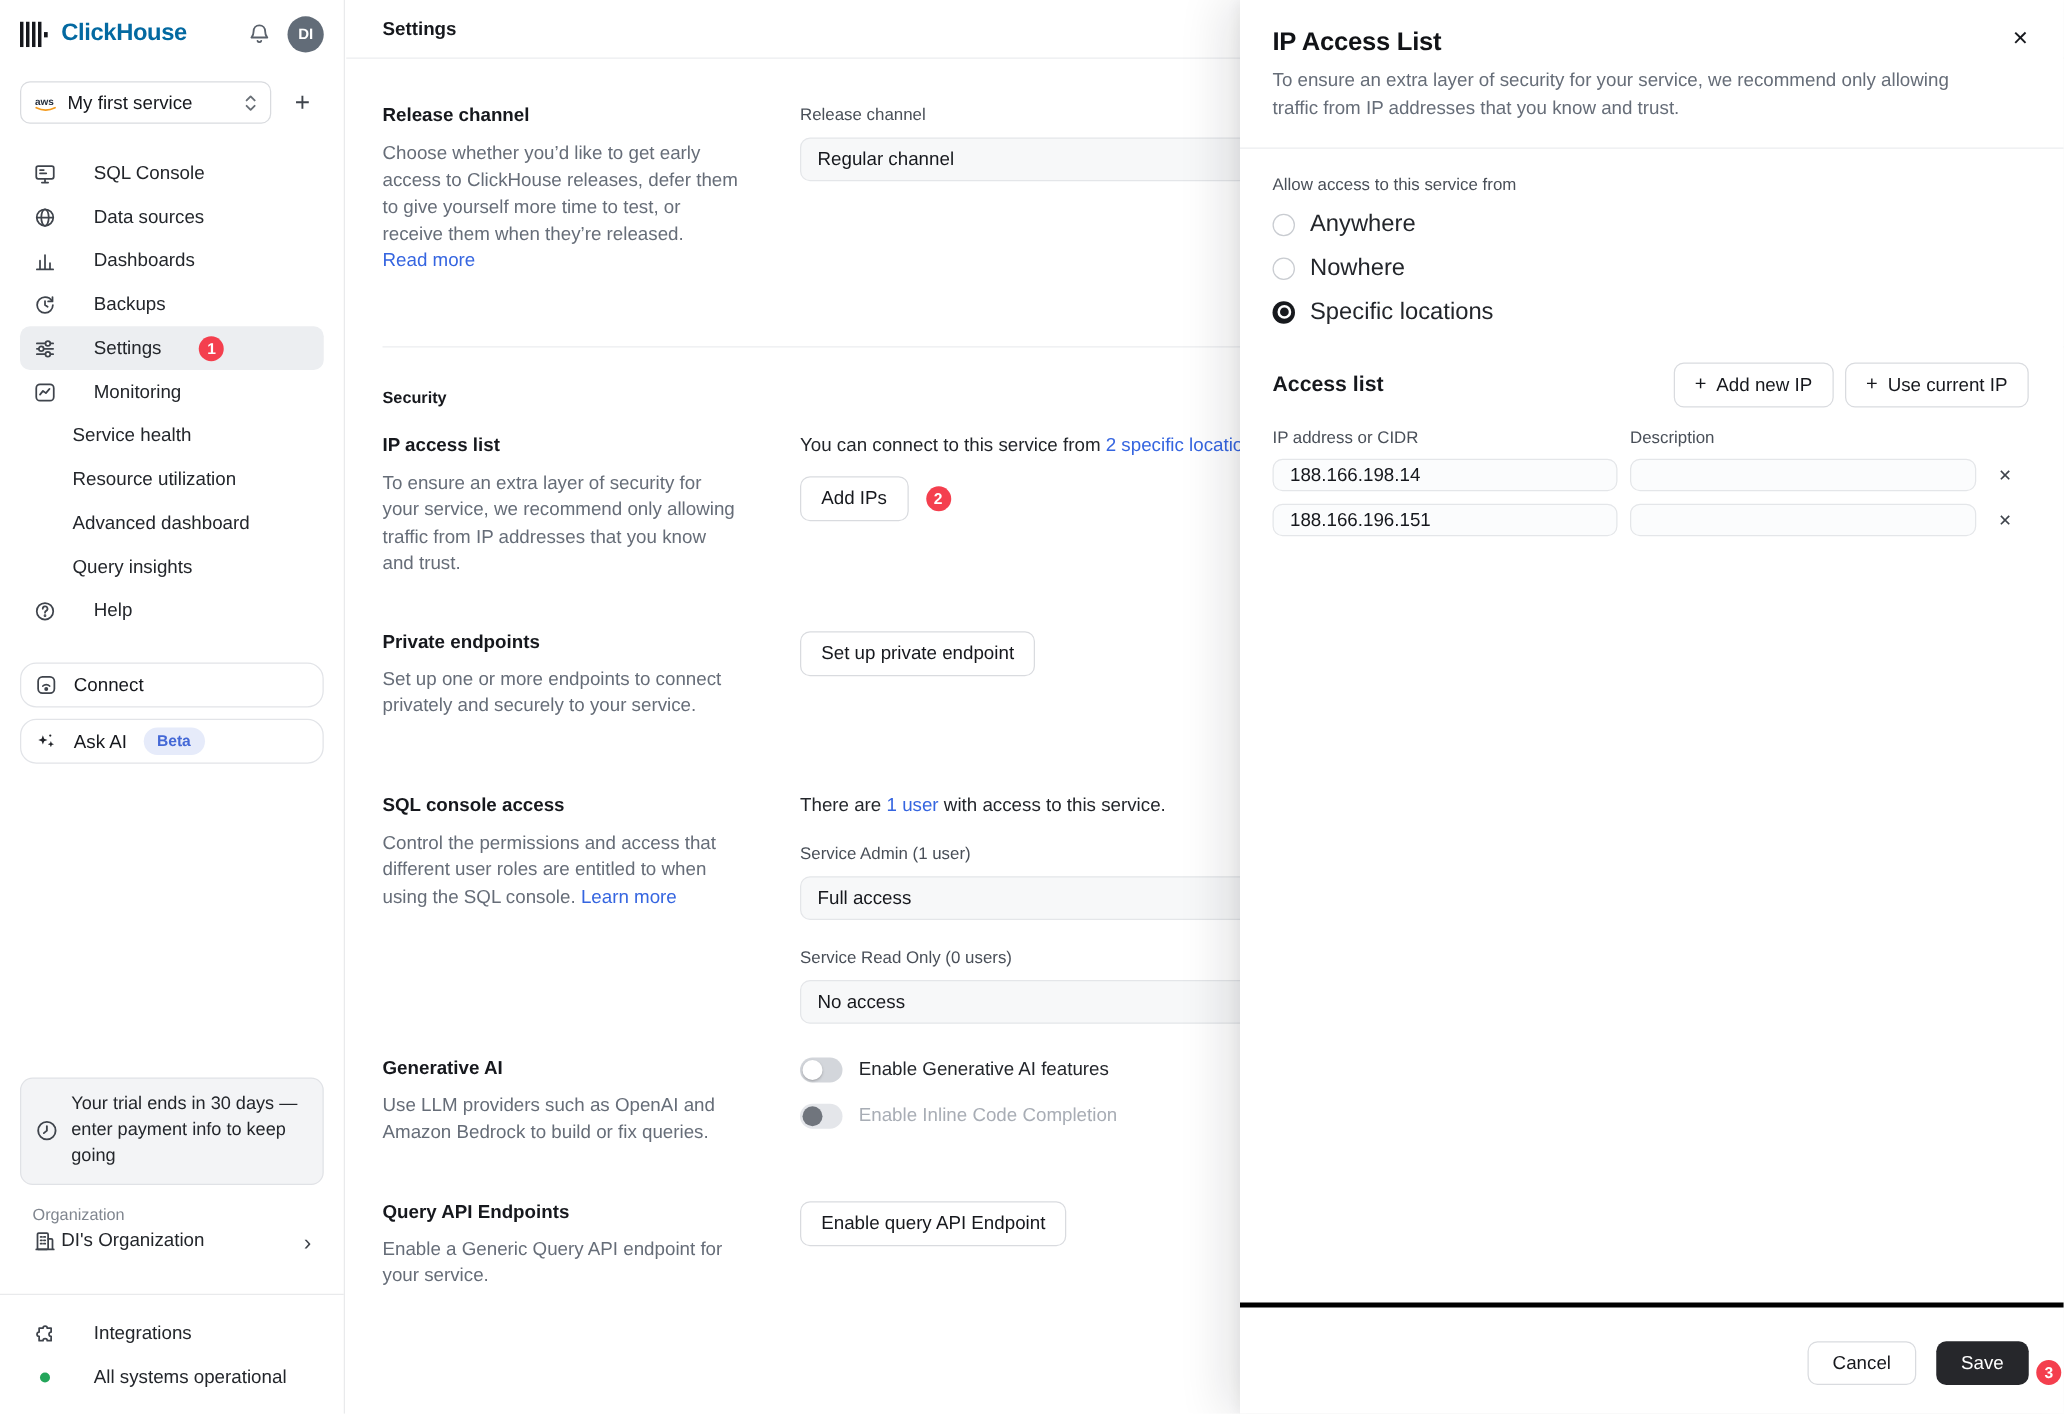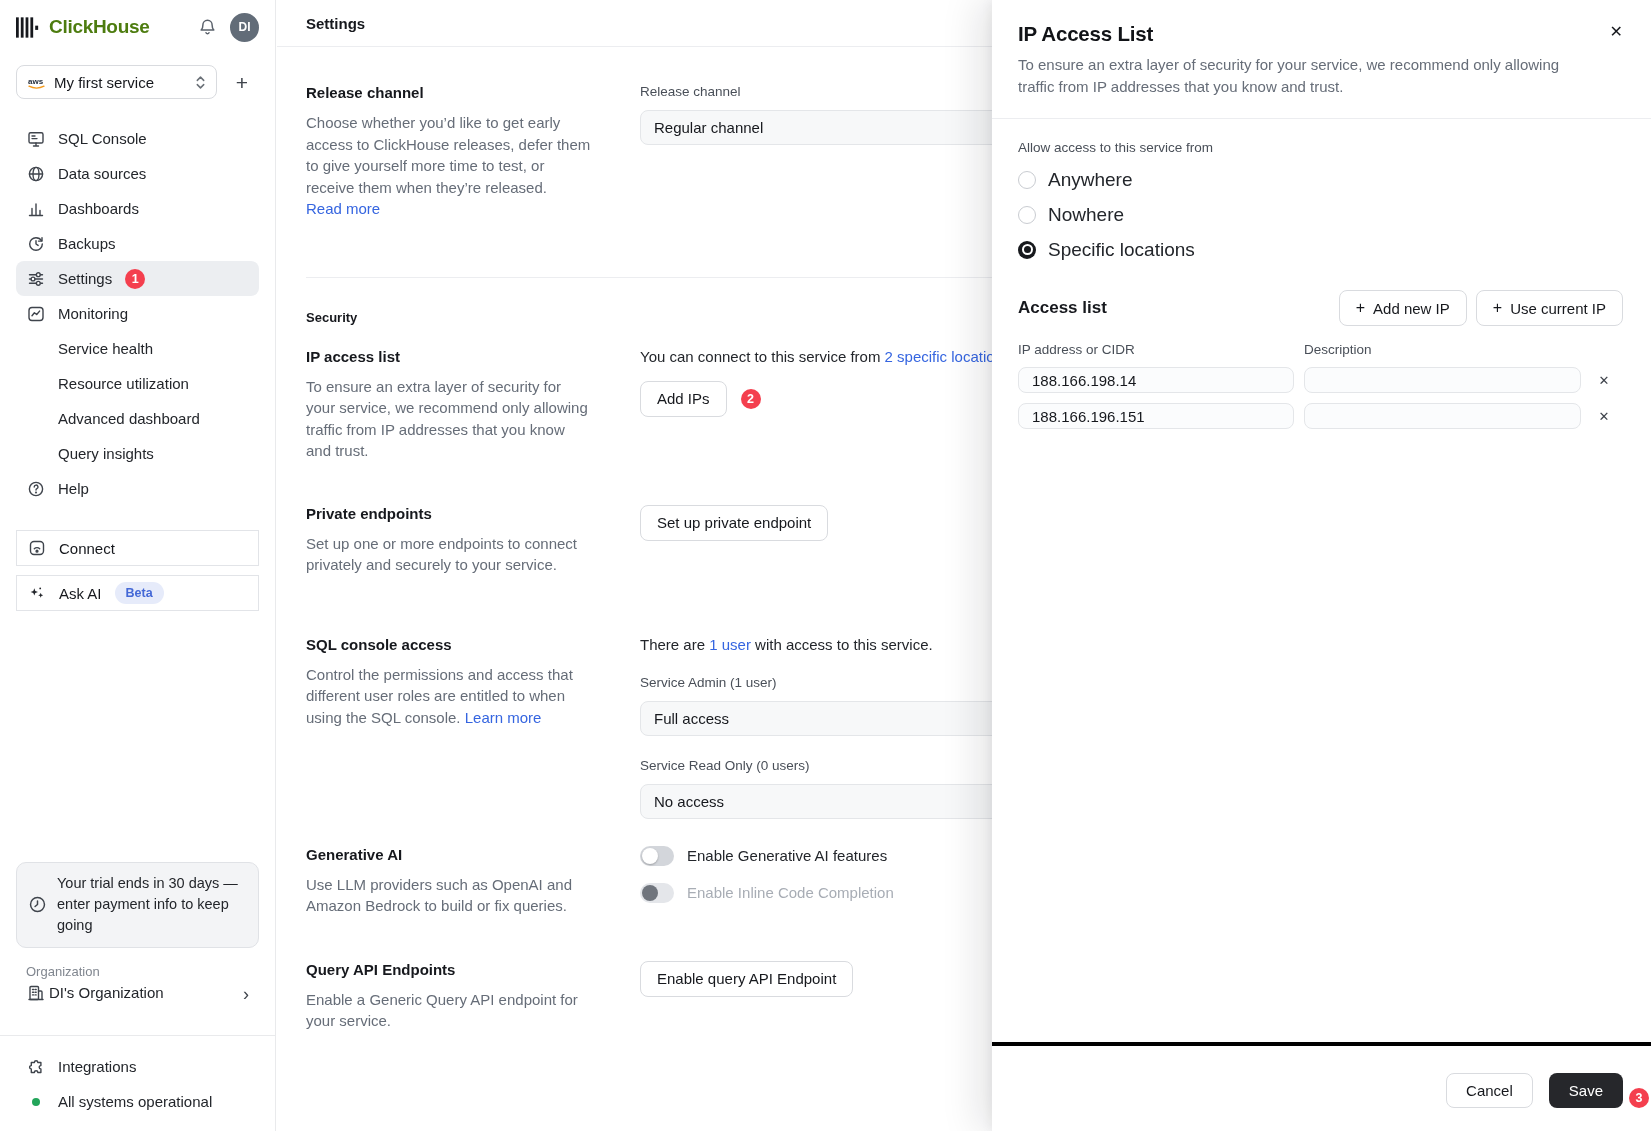--- a/index.html
+++ b/index.html
@@ -6,43 +6,43 @@
   html,body { width:1651px; height:1131px; overflow:hidden; background:#fff;
     font-family:"Liberation Sans","DejaVu Sans",sans-serif; color:#1b1e23; }
   .app { position:relative; width:1651px; height:1131px; }
 
   
   .sidebar { position:absolute; left:0; top:0; bottom:0; width:276px;
     border-right:1px solid #e9eaec; background:#fff; display:flex; flex-direction:column;
     padding:10px 16px 12px; }
   .sb-header { display:flex; align-items:center; justify-content:space-between; height:34px; }
   .brand { display:flex; align-items:center; gap:9px; font-size:19px; font-weight:700;
-    letter-spacing:-0.3px; color:#4d7c0f; cursor:pointer; }
+    letter-spacing:-0.3px; color:#0369a1; cursor:pointer; }
   .hdr-right { display:flex; align-items:center; gap:13px; }
   .bell { display:flex; cursor:pointer; }
   .avatar { width:29px; height:29px; border-radius:50%; background:#626c78; color:#fff;
     font-size:12px; font-weight:700; display:flex; align-items:center; justify-content:center;
     cursor:pointer; }
   .service-row { display:flex; align-items:center; margin-top:21px; }
   .service-select { flex:1; height:34px; border:1px solid #d9dbdf; border-radius:8px;
     background:#fff; display:flex; align-items:center; gap:8px; padding:0 10px;
     font-size:15px; color:#16181d; cursor:pointer; }
   .service-caret { margin-left:auto; display:flex; }
   .add-service { width:34px; height:34px; border:none; background:none; font-size:21px;
     color:#3f444c; margin-left:8px; cursor:pointer; line-height:1; }
   .nav { margin-top:22px; display:flex; flex-direction:column; }
-  .nav-item { height:35px; display:flex; align-items:center; gap:13px; padding:0 10px;
+  .nav-item { height:35px; display:flex; align-items:center; gap:30px; padding:0 10px;
     border-radius:8px; font-size:15px; color:#23262b; cursor:pointer; }
   .nav-item.active { background:#eceef1; }
   .nav-icon { width:19px; display:flex; justify-content:center; flex-shrink:0; }
   .nav-sub { padding-left:42px; }
   .num-badge { min-width:20px; height:20px; border-radius:50%; background:#f43f4e; color:#fff;
     font-size:12.5px; font-weight:700; display:inline-flex; align-items:center;
     justify-content:center; padding:0 2px; }
-  .boxed-btn { height:36px; border:1px solid #e2e4e8; border-radius:0; background:#fff;
+  .boxed-btn { height:36px; border:1px solid #e2e4e8; border-radius:13px; background:#fff;
     display:flex; align-items:center; gap:13px; padding:0 10px; font-size:15px; color:#16181d;
     cursor:pointer; width:100%; text-align:left; }
   .connect-btn { margin-top:24px; }
   .askai-btn { margin-top:9px; }
   .beta-badge { background:#e6ebfa; color:#4468d6; font-size:12.5px; font-weight:700;
     padding:4px 11px; border-radius:20px; }
   .sb-spacer { flex:1; }
   .trial-card { border:1px solid #e0e2e6; background:#f3f4f6; border-radius:10px;
     padding:10px 12px 11px 11px; display:flex; align-items:center; gap:10px; font-size:14.5px;
     line-height:21px; color:#23262b; }

